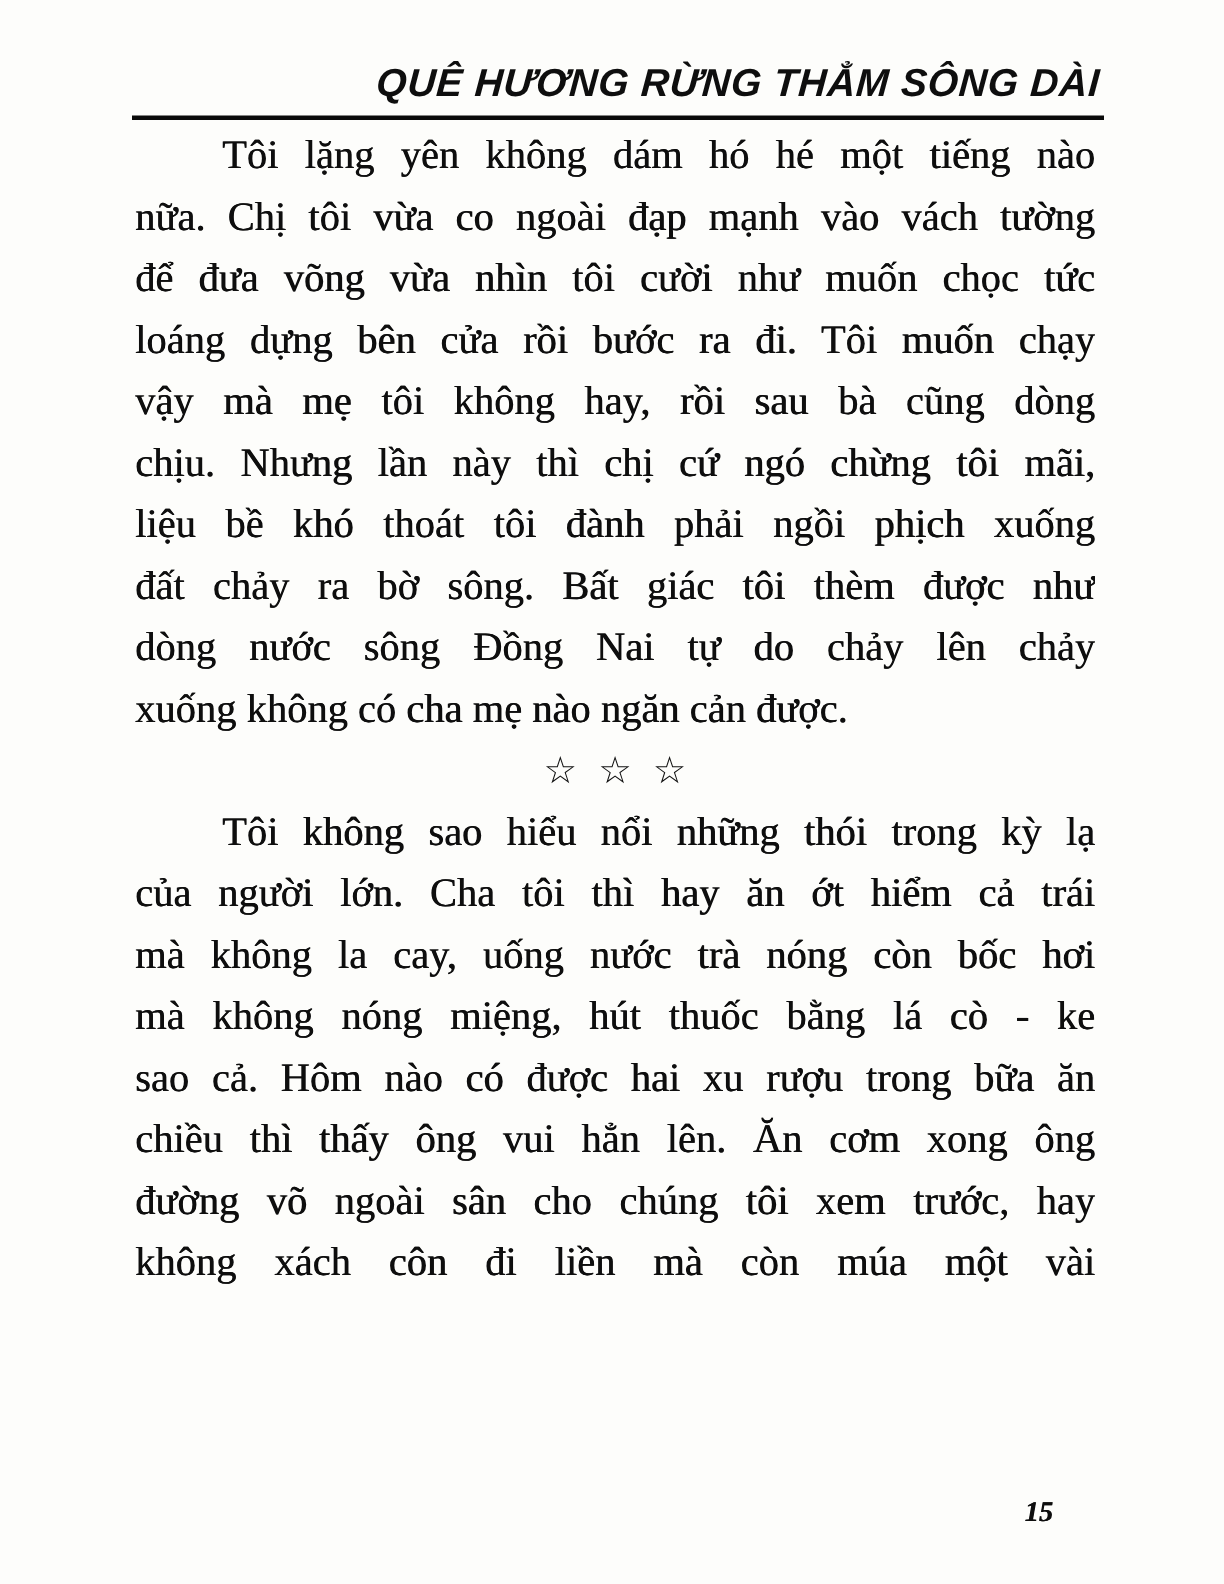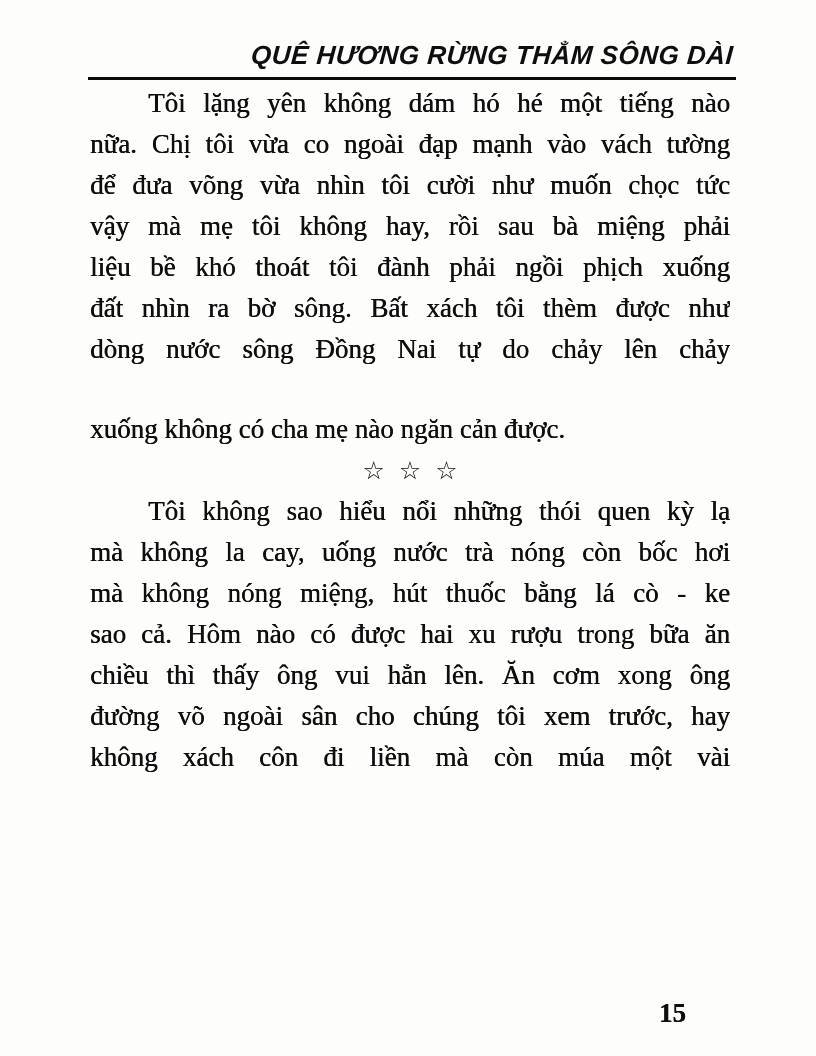--- a/index.html
+++ b/index.html
@@ -50,66 +50,69 @@
     text-align: justify;
     text-align-last: justify;
     overflow: hidden;
     text-shadow: 0.4px 0 0 currentColor; 
   }
   .para .pline:first-child {
     text-indent: 58px;
   }
   .para:not(.continues) .pline:last-child {
     text-align-last: left;
-    margin-top: 39px;
   }
   .separator {
     height: 41px;
     line-height: 41px;
     text-align: center;
     font-size: 25px;
     letter-spacing: 14px;
     padding-left: 14px; 
     font-family: "DejaVu Sans", sans-serif;
   }
   .page-number {
     position: absolute;
-    left: 659px;
+    left: 683px;
     top: 998px;
-    font-size: 27px;
+    font-size: 19px;
     font-weight: 700;
     text-shadow: 0.3px 0 0 currentColor;
+    font-style: italic;
   }
 </style>
 </head>
 <body>
 
 <div class="page">
 
   <div class="running-header">QUÊ HƯƠNG RỪNG THẲM SÔNG DÀI</div>
 
   <div class="header-rule"></div>
 
   <div class="page-body">
 
     <div class="para">
         <div class="pline">Tôi lặng yên không dám hó hé một tiếng nào</div>
         <div class="pline">nữa. Chị tôi vừa co ngoài đạp mạnh vào vách tường</div>
         <div class="pline">để đưa võng vừa nhìn tôi cười như muốn chọc tức</div>
-        <div class="pline">vậy mà mẹ tôi không hay, rồi sau bà miệng phải</div>
+        <div class="pline">loáng dựng bên cửa rồi bước ra đi. Tôi muốn chạy</div>
+        <div class="pline">vậy mà mẹ tôi không hay, rồi sau bà cũng dòng</div>
+        <div class="pline">chịu. Nhưng lần này thì chị cứ ngó chừng tôi mãi,</div>
         <div class="pline">liệu bề khó thoát tôi đành phải ngồi phịch xuống</div>
-        <div class="pline">đất nhìn ra bờ sông. Bất xách tôi thèm được như</div>
+        <div class="pline">đất chảy ra bờ sông. Bất giác tôi thèm được như</div>
         <div class="pline">dòng nước sông Đồng Nai tự do chảy lên chảy</div>
         <div class="pline">xuống không có cha mẹ nào ngăn cản được.</div>
       </div>
 
     <div class="separator">☆☆☆</div>
 
     <div class="para continues">
-        <div class="pline">Tôi không sao hiểu nổi những thói quen kỳ lạ</div>
+        <div class="pline">Tôi không sao hiểu nổi những thói trong kỳ lạ</div>
+        <div class="pline">của người lớn. Cha tôi thì hay ăn ớt hiểm cả trái</div>
         <div class="pline">mà không la cay, uống nước trà nóng còn bốc hơi</div>
         <div class="pline">mà không nóng miệng, hút thuốc bằng lá cò - ke</div>
         <div class="pline">sao cả. Hôm nào có được hai xu rượu trong bữa ăn</div>
         <div class="pline">chiều thì thấy ông vui hẳn lên. Ăn cơm xong ông</div>
         <div class="pline">đường võ ngoài sân cho chúng tôi xem trước, hay</div>
         <div class="pline">không xách côn đi liền mà còn múa một vài</div>
       </div>
 
   </div>
 

